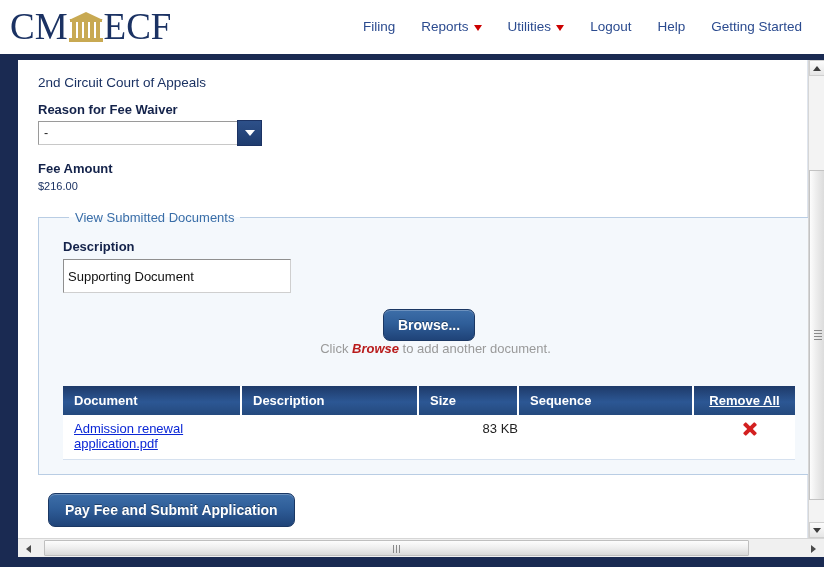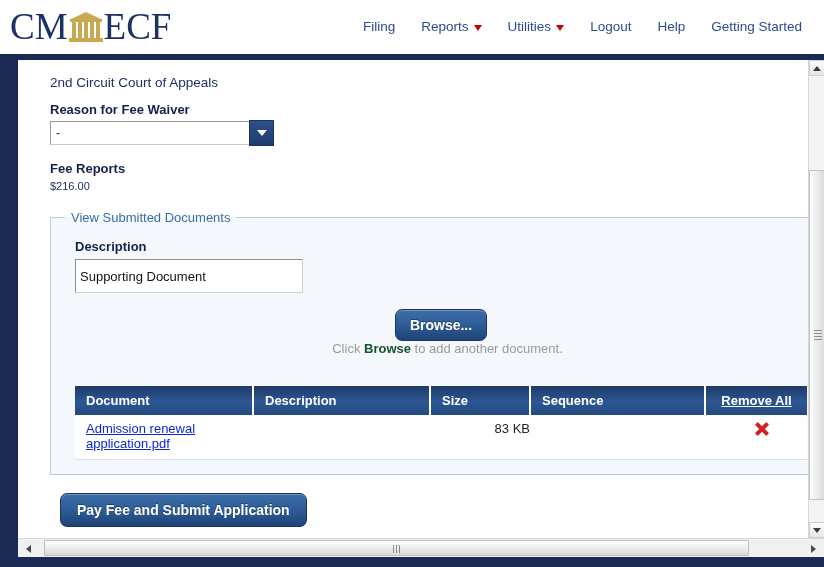--- a/index.html
+++ b/index.html
@@ -120,21 +120,21 @@
     width: 806px;
     height: 497px;
     background: #ffffff;
     box-sizing: border-box;
     overflow: hidden;
   }
 
   
   .content {
     position: absolute;
-    left: 12px; top: 0;
+    left: 0; top: 0;
     width: 790px;
     height: 478px;
     background: #ffffff;
     box-sizing: border-box;
     padding: 10px 16px 0 20px;
     border-right: 1px solid #dfe5ee;
   }
 
   .court-name {
     font-size: 13.5px;
@@ -203,20 +203,21 @@
     border: 1px solid #b9cde4;
     background: #f4f8fc;
     padding: 10px 14px 14px 14px;
     box-sizing: border-box;
     width: 752px;
   }
   fieldset.docs legend {
     color: #3a6ea8;
     font-size: 13px;
     padding: 0 6px;
+    margin-left: 16px;
   }
   .desc-label {
     font-weight: bold;
     font-size: 13px;
     color: #13224a;
     margin: 4px 0 5px 10px;
   }
   .desc-input {
     display: block;
     margin-left: 10px;
@@ -252,21 +253,21 @@
   }
   .btn-browse {
     font-size: 14px;
     padding: 7px 14px;
   }
   .hint {
     margin-left: 13px;
     color: #9a9a9a;
     font-size: 13px;
   }
-  .hint b { color: #14532d; }
+  .hint b { color: #b91c1c; font-style: italic; }
 
   
   table.docs-table {
     margin: 30px 0 0 10px;
     border-collapse: collapse;
     width: 732px;
     table-layout: fixed;
   }
   table.docs-table th {
     background: linear-gradient(to bottom, #1e3a69 0%, #2c5794 55%, #24497d 100%);
@@ -503,21 +504,21 @@
       <div class="court-name">2nd Circuit Court of Appeals</div>
 
       <div class="field-label">Reason for Fee Waiver</div>
       <div class="select-wrap">
         <div class="select-box">-</div>
         <div class="select-btn">
           <span class="tri"></span>
         </div>
       </div>
 
-      <div class="field-label">Fee Reports</div>
+      <div class="field-label">Fee Amount</div>
       <div class="fee-amount">$216.00</div>
 
       <fieldset class="docs">
         <legend>View Submitted Documents</legend>
 
         <div class="desc-label">Description</div>
         <input class="desc-input" type="text" value="Supporting Document" style="">
 
         <div class="browse-row">
           <button class="btn btn-browse">Browse...</button>

